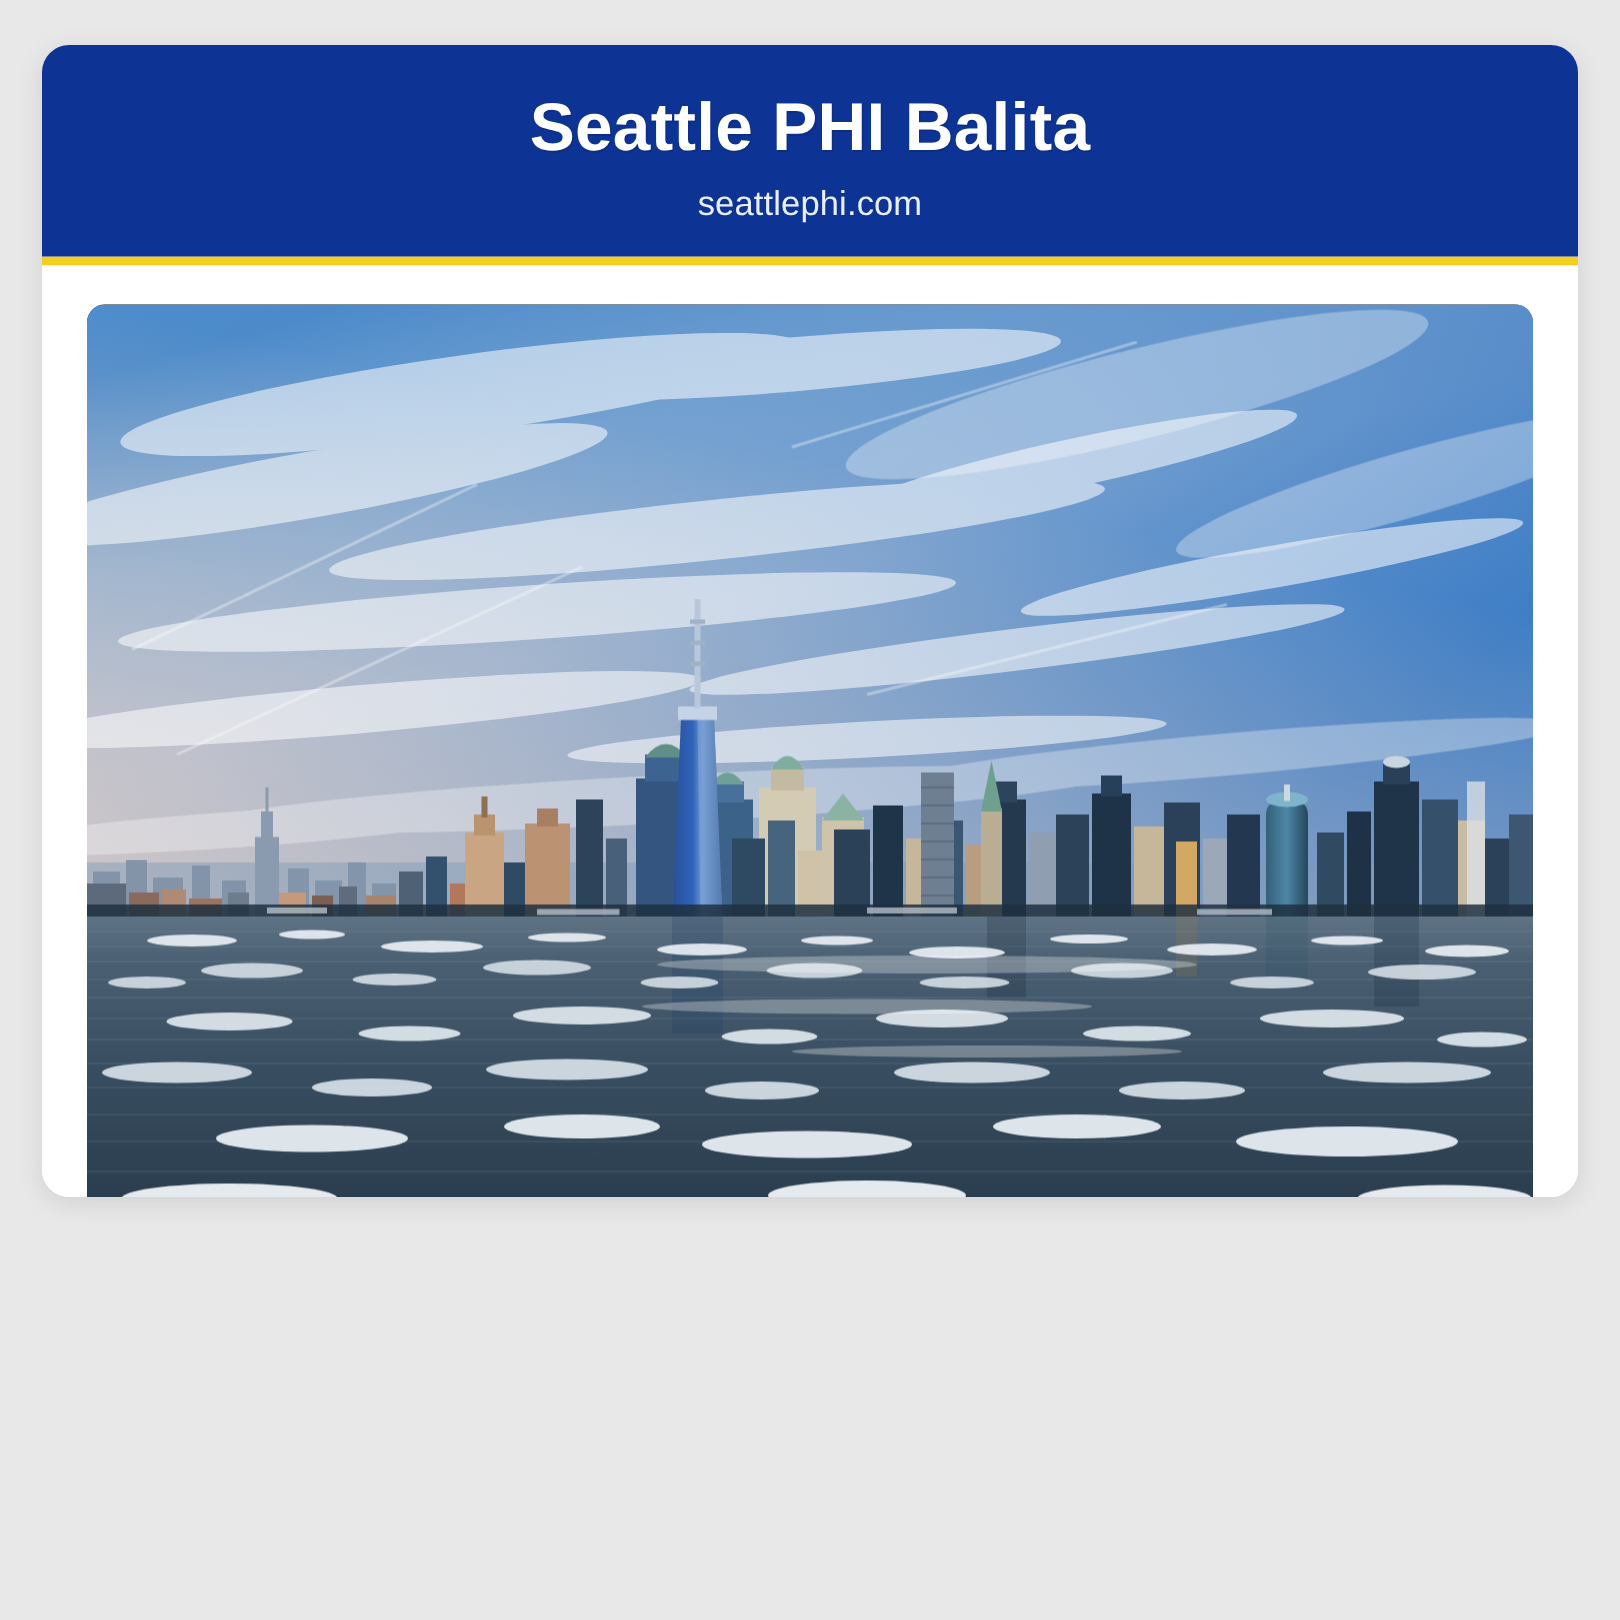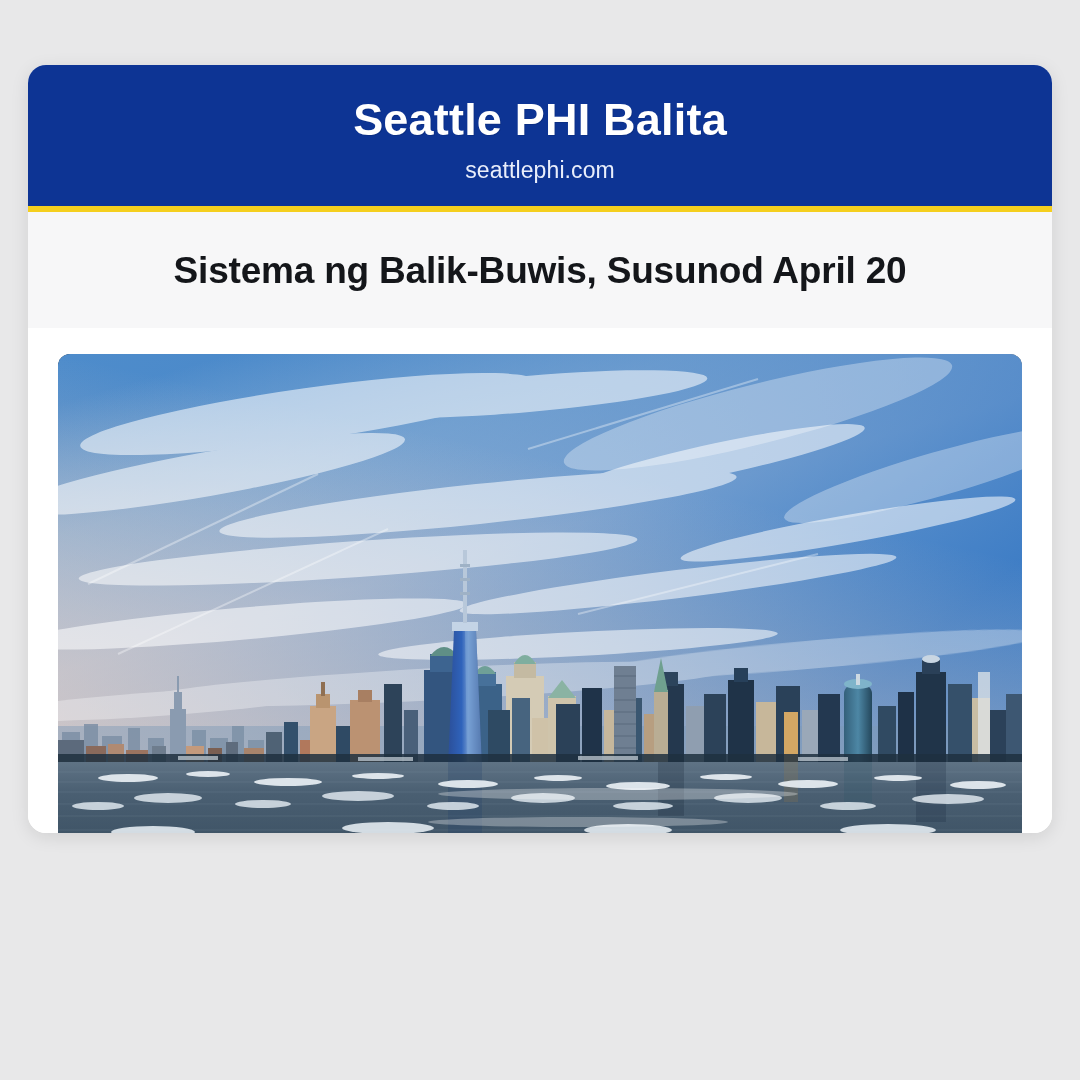--- a/index.html
+++ b/index.html
@@ -16,21 +16,21 @@
     display:flex; align-items:center; justify-content:center;
   }
   .card {
     position:absolute;
     left:28px; top:30px;
     width:1024px; height:768px;
     background:#ffffff;
     border-radius:18px;
     box-shadow:0 4px 18px rgba(0,0,0,0.10);
     overflow:hidden;
-    display:flex; flex-direction:column;margin-top:35px;
+    display:flex; flex-direction:column;
   }
   
   .header {
     position:relative;
     background:#0d3494;
     padding:30px 40px 22px 40px;
     text-align:center;
     flex:0 0 auto;
   }
   .site-title {
@@ -89,23 +89,20 @@
 <div class="page">
 
   <div class="card">
 
     <div class="header">
       <div class="site-title">Seattle PHI Balita</div>
       <div class="site-url">seattlephi.com</div>
     </div>
     <div class="accent-bar"></div>
 
-    <div class="headline-band">
-      <h1 class="headline">Sistema ng Balik-Buwis, Susunod April 20</h1>
-    </div>
 
     <div class="media-wrap">
       <div class="photo">
         <svg viewBox="0 0 964 716" preserveAspectRatio="none">
           <defs>
             <linearGradient id="sky" x1="0.18" y1="0" x2="0.85" y2="1">
               <stop offset="0" stop-color="#4e8ccb"></stop>
               <stop offset="0.22" stop-color="#8fb3d6"></stop>
               <stop offset="0.45" stop-color="#b9cadd"></stop>
               <stop offset="0.68" stop-color="#9fbedb"></stop>

